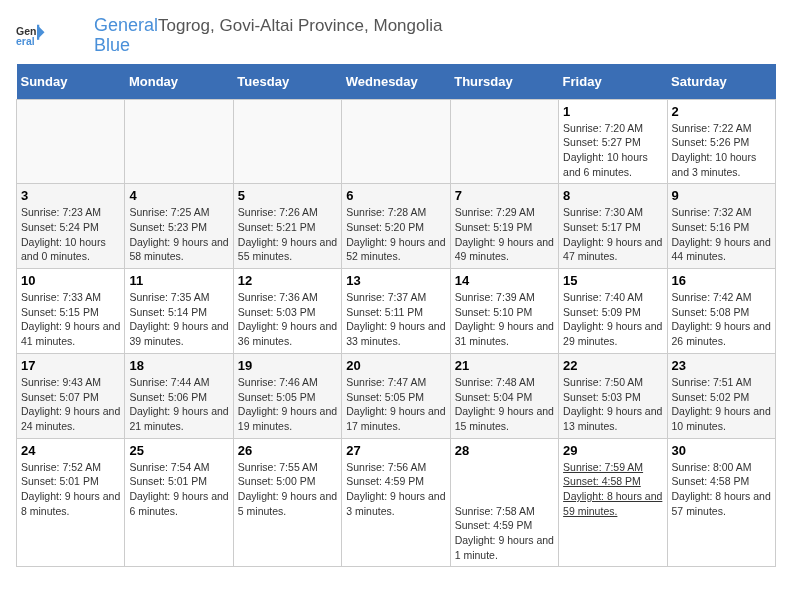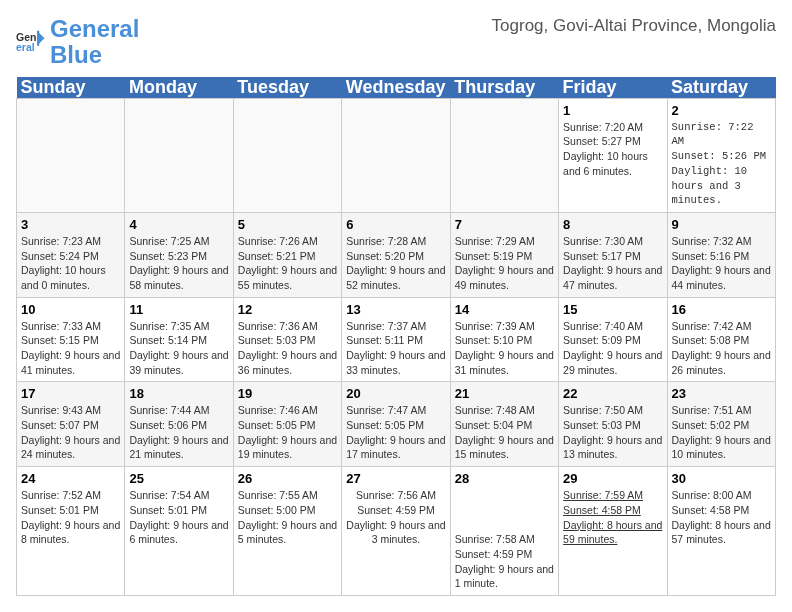--- a/index.html
+++ b/index.html
@@ -5,34 +5,35 @@
     * { box-sizing: border-box; margin: 0; padding: 0; }
     body {
       font-family: Arial, sans-serif;
       background: #fff;
       width: 792px;
       min-height: 612px;
       padding: 16px;
     }
     .header-section {
       display: flex;
-      justify-content: space-between;
+      justify-content: flex-start;
       align-items: flex-start;
       margin-bottom: 8px;
     }
     .logo {
       display: flex;
       align-items: center;
       gap: 4px;
     }
     .logo-text {
-      font-size: 24px;
-      font-weight: bold;
+      font-size: 18px;
+      font-weight: normal;
       color: #333;
       line-height: 1.1;
+      margin-left: 44px;
     }
     .logo-text span {
       color: #4a90d9;
     }
     .logo-icon {
       width: 30px;
       height: 30px;
     }
     .title-section {
       text-align: right;
@@ -48,23 +49,23 @@
       color: #555;
     }
     table {
       width: 100%;
       border-collapse: collapse;
       font-size: 11px;
     }
     thead th {
       background-color: #3a6eb5;
       color: #fff;
-      padding: 0 4px;
+      padding: 10px 4px;
       text-align: left;
-      font-size: 18px;
+      font-size: 13px;
       font-weight: bold;
     }
     tbody tr {
       vertical-align: top;
     }
     tbody td {
       border: 1px solid #ccc;
       padding: 4px;
       width: calc(100% / 7);
       height: 80px;
@@ -129,21 +130,21 @@
         <td class="empty-cell"></td>
         <td class="empty-cell"></td>
         <td>
           <span class="day-number">1</span>
           <div class="day-info" style="white-space: pre-line;">Sunrise: 7:20 AM
 Sunset: 5:27 PM
 Daylight: 10 hours and 6 minutes.</div>
         </td>
         <td>
           <span class="day-number">2</span>
-          <div class="day-info" style="white-space: pre-line; font-family: Liberation Mono, monospace;">Sunrise: 7:22 AM
+          <div class="day-info" style="white-space: pre-line;">Sunrise: 7:22 AM
 Sunset: 5:26 PM
 Daylight: 10 hours and 3 minutes.</div>
         </td>
       </tr>
       <tr>
         <td>
           <span class="day-number">3</span>
           <div class="day-info" style="white-space: pre-line;">Sunrise: 7:23 AM
 Sunset: 5:24 PM
 Daylight: 10 hours and 0 minutes.</div>
@@ -287,21 +288,21 @@
 Daylight: 9 hours and 6 minutes.</div>
         </td>
         <td>
           <span class="day-number">26</span>
           <div class="day-info" style="white-space: pre-line;">Sunrise: 7:55 AM
 Sunset: 5:00 PM
 Daylight: 9 hours and 5 minutes.</div>
         </td>
         <td>
           <span class="day-number">27</span>
-          <div class="day-info" style="white-space: pre-line; text-align: center;">Sunrise: 7:56 AM
+          <div class="day-info" style="white-space: pre-line;">Sunrise: 7:56 AM
 Sunset: 4:59 PM
 Daylight: 9 hours and 3 minutes.</div>
         </td>
         <td>
           <span class="day-number">28</span>
           <div class="day-info" style="white-space: pre-line; margin-top: 46px;">Sunrise: 7:58 AM
 Sunset: 4:59 PM
 Daylight: 9 hours and 1 minute.</div>
         </td>
         <td>

